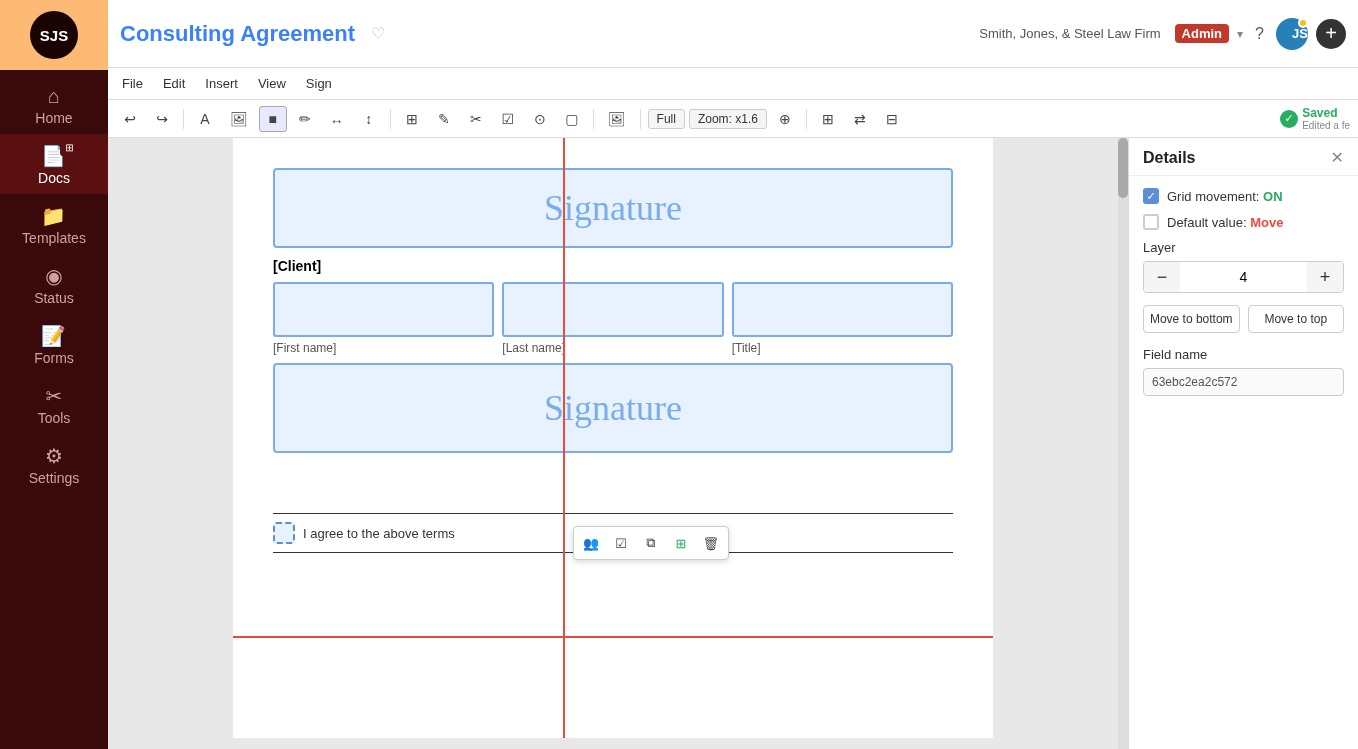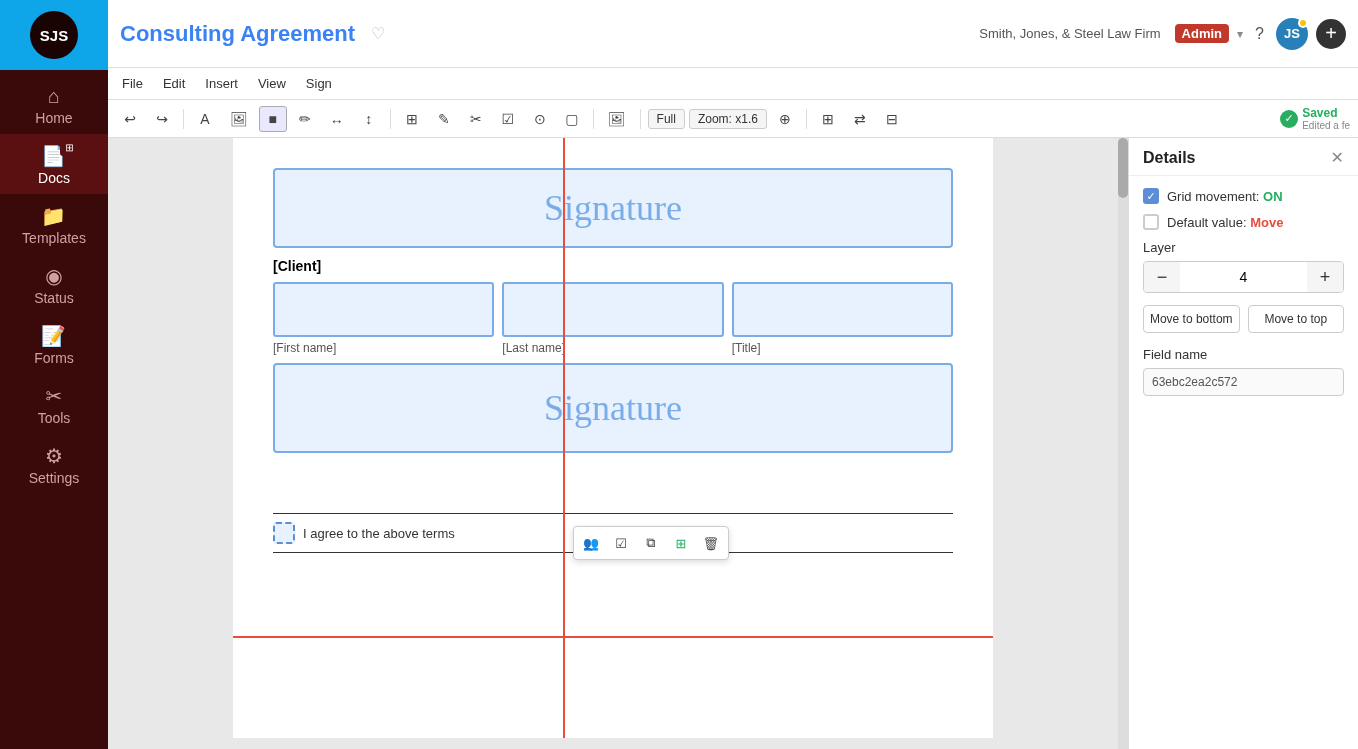--- a/index.html
+++ b/index.html
@@ -12,21 +12,21 @@
       display: flex;
       flex-direction: column;
       align-items: center;
       padding-top: 0;
       flex-shrink: 0;
       height: 749px;
     }
     .sidebar-logo {
       width: 108px;
       height: 70px;
-      background: #0ea5e9;
+      background: #fdba74;
       display: flex;
       align-items: center;
       justify-content: center;
       margin-bottom: 4px;
     }
     .logo-circle {
       width: 48px;
       height: 48px;
       background: #1a0303;
       border-radius: 50%;
@@ -102,21 +102,21 @@
       cursor: pointer;
       padding: 4px;
       font-size: 16px;
       color: #555;
     }
     .user-avatar {
       width: 32px; height: 32px;
       border-radius: 50%;
       background: #2980b9;
       color: #fff;
-      display: flex; align-items: center; justify-content: center;
+      display: flex; align-items: center; justify-content: flex-end;
       font-weight: bold; font-size: 13px;
       position: relative;
     }
     .user-avatar .dot {
       width: 10px; height: 10px;
       background: #f1c40f;
       border-radius: 50%;
       position: absolute;
       top: 0; right: 0;
       border: 2px solid #fff;

